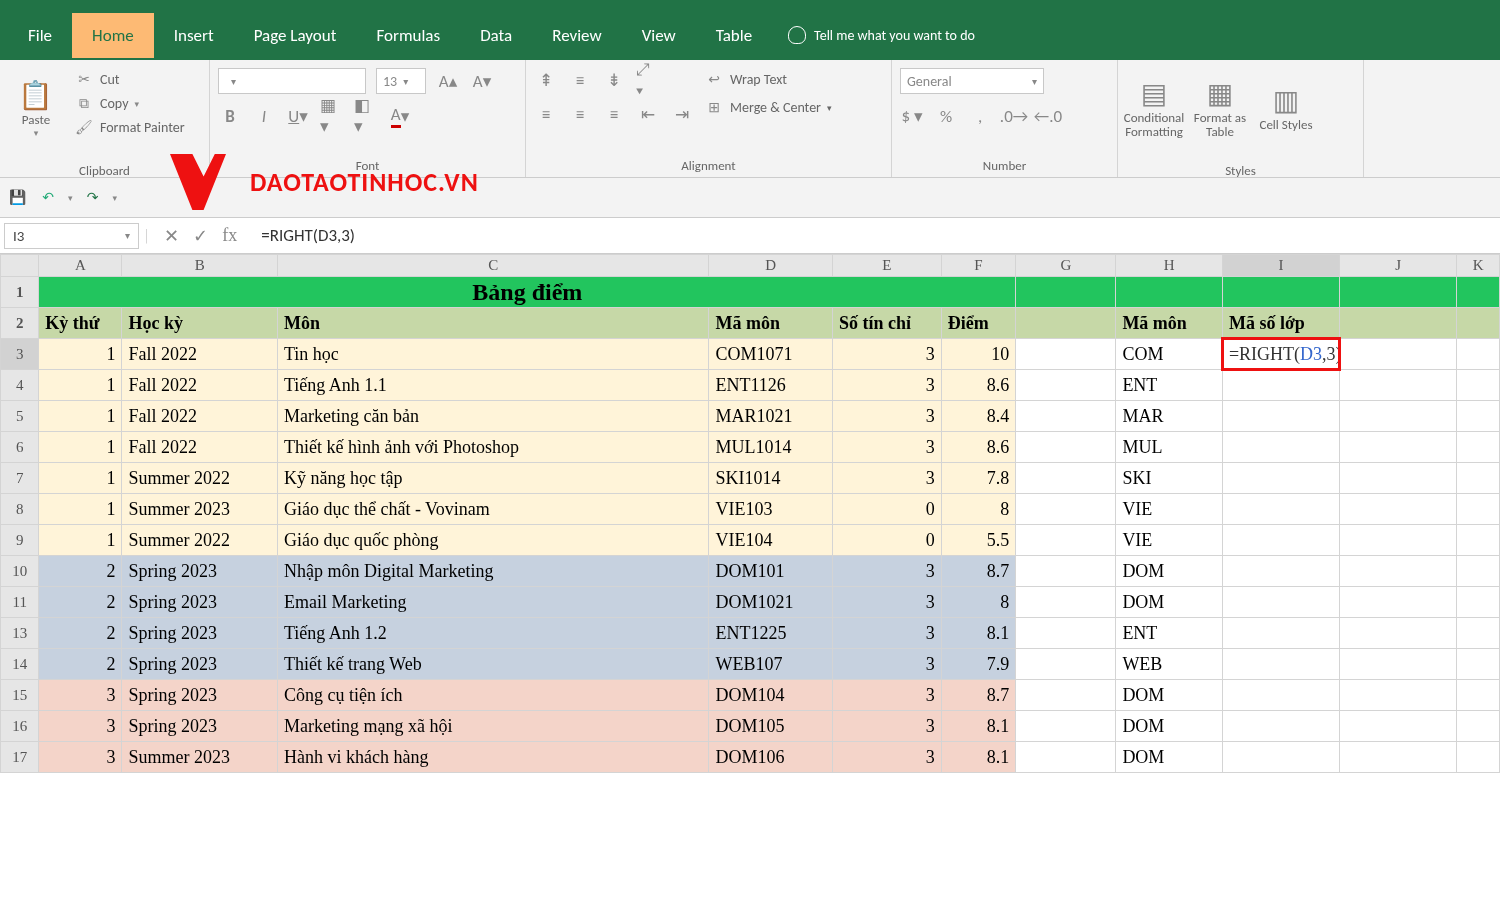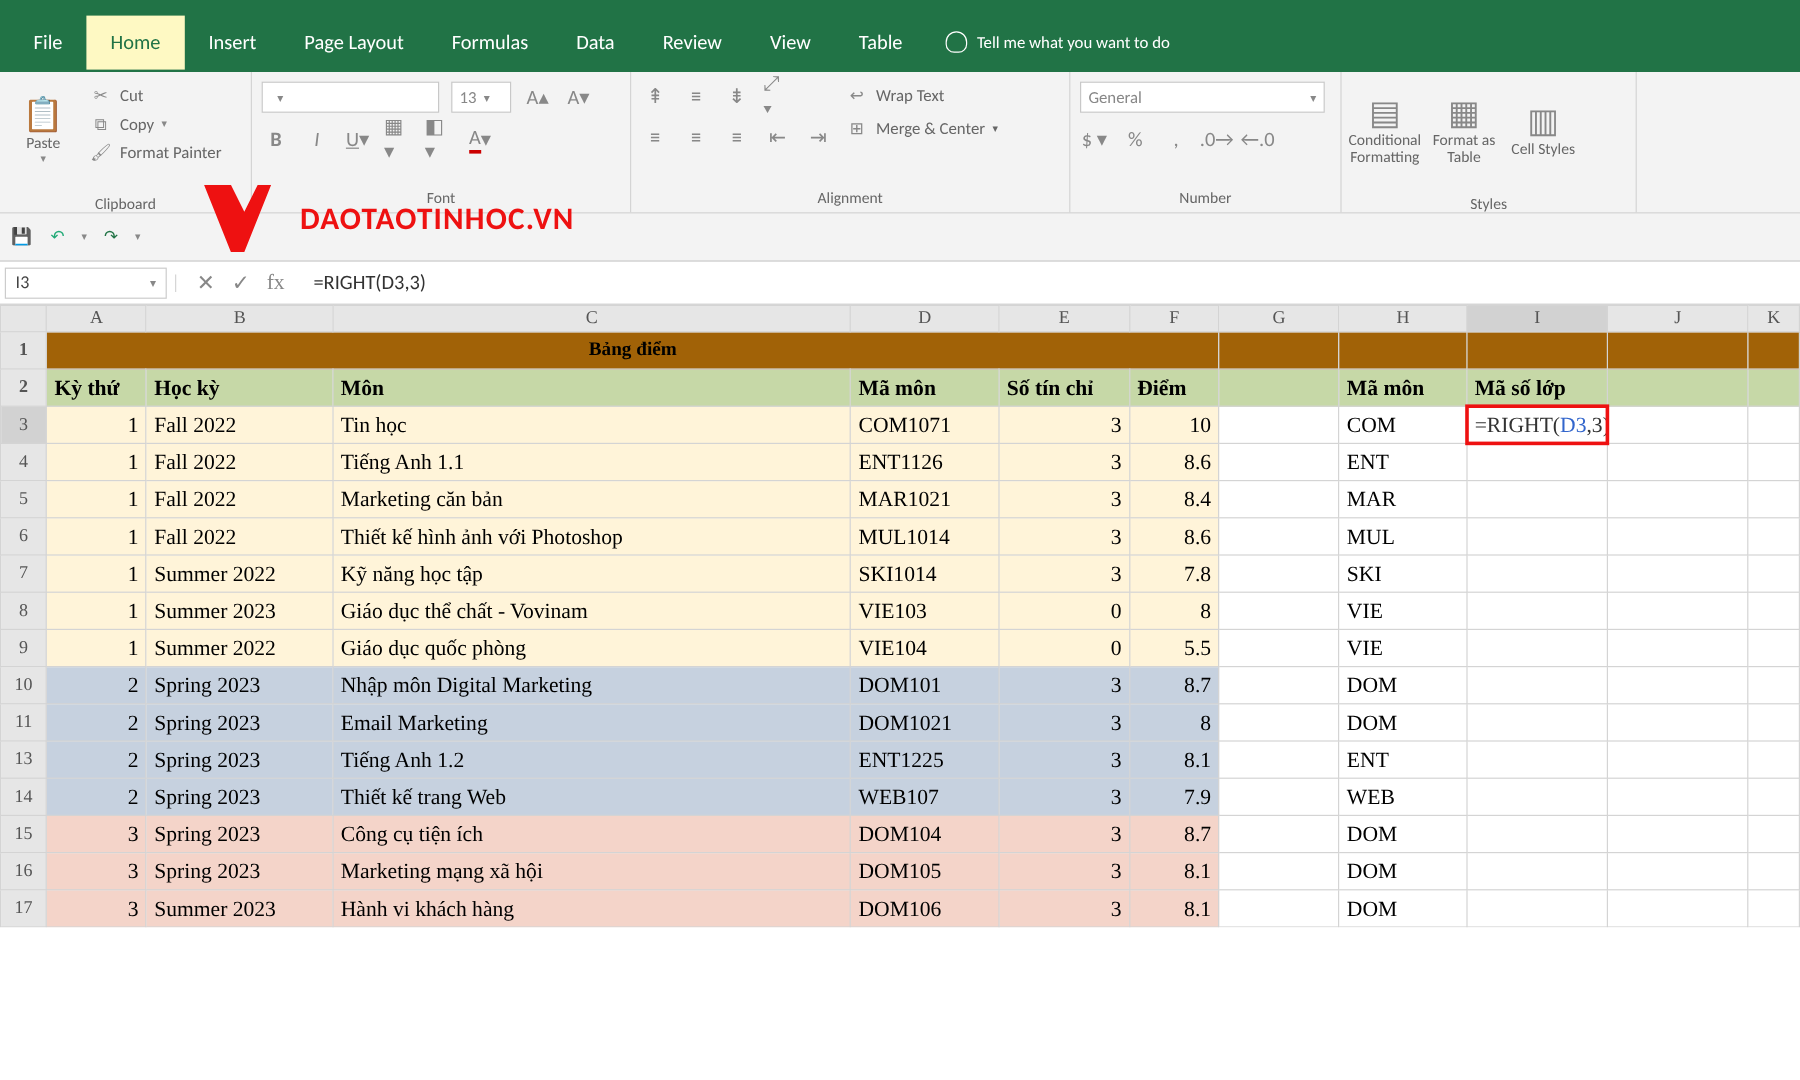--- a/index.html
+++ b/index.html
@@ -2,21 +2,21 @@
 <html><head>
 <meta charset="utf-8">
 <style>
   * { box-sizing: border-box; margin: 0; padding: 0; }
   body { font-family: "Segoe UI", Calibri, sans-serif; font-size: 14px; background: #fff; overflow: hidden; }
 
   .titlebar { background: #217346; height: 10px; color: #fff; text-align: center; font-size: 13px; overflow: hidden; }
 
   .menubar { background: #217346; display: flex; align-items: center; height: 50px; padding: 0 8px; color: #fff; }
   .menu-item { padding: 12px 20px; font-size: 17px; cursor: pointer; }
-  .menu-item.active { background: #fef9c3; color: #217346; }
+  .menu-item.active { background: #fdba74; color: #217346; }
   .tellme { display: flex; align-items: center; gap: 8px; padding-left: 16px; }
   .bulb { width: 18px; height: 18px; border: 1.5px solid #fff; border-radius: 50% 50% 40% 40%; position: relative; }
 
   .ribbon { background: #f3f3f3; display: flex; border-bottom: 1px solid #ccc; height: 118px; position: relative; }
   .ribbon-group { border-right: 1px solid #d4d4d4; display: flex; flex-direction: column; justify-content: space-between; padding: 4px 8px 0; }
   .ribbon-group-label { text-align: center; font-size: 13px; color: #666; padding: 2px 0 4px; margin-top: 13px; }
   .ribbon-body { flex: 1; display: flex; align-items: flex-start; gap: 10px; padding-top: 4px; }
   .ribbon-btn-large { display: flex; flex-direction: column; align-items: center; justify-content: center; width: 56px; height: 80px; font-size: 13px; color: #666; }
   .ribbon-btn-small { display: flex; align-items: center; gap: 6px; font-size: 14px; color: #666; height: 22px; }
   .ribbon-ico { width: 20px; height: 20px; display: inline-flex; align-items: center; justify-content: center; color: #888; }
@@ -39,21 +39,21 @@
   .fbar .fx { font-family: "Times New Roman"; }
   .formula-input { flex: 1; height: 26px; padding: 0 10px; font-size: 17px; color: #333; display: flex; align-items: center; }
 
   .grid-wrap { position: relative; overflow: hidden; }
   table.grid { border-collapse: collapse; table-layout: fixed; width: 100%; }
   .grid th, .grid td { border: 1px solid #d4d4d4; height: 31px; padding: 0 6px; font-size: 18px; font-family: "Times New Roman", serif; }
   .grid thead th { background: #e6e6e6; color: #555; font-weight: normal; text-align: center; font-family: "Segoe UI"; font-size: 15px; height: 22px; }
   .grid .rowhdr { background: #e6e6e6; color: #555; text-align: center; font-family: "Segoe UI"; font-size: 15px; width: 36px; }
   .grid thead th.sel, .grid .rowhdr.sel { background: #d2d2d2; }
   .hdr-row td { background: #c6d8a7; font-weight: bold; }
-  .title-row td { background: #a16207; font-weight: bold; text-align: center; font-size: 16px; }
+  .title-row td { background: #22c55e; font-weight: bold; text-align: center; font-size: 24px; }
   .yel td.data { background: #fff4d9; }
   .blu td.data { background: #c6d1df; }
   .pnk td.data { background: #f4d4c9; }
   .num { text-align: right; }
   .txt { text-align: left; }
   .cell-ref { border: 1.5px dashed #3366cc; }
   .cell-i3 { position: relative; }
   .redbox { position: absolute; inset: -2px; border: 3px solid #e11; pointer-events: none; }
   .formula-text .fn { color: #333; }
   .formula-text .ref { color: #3366cc; }
@@ -165,21 +165,21 @@
             <span>Merge &amp; Center</span> 
             <span style="font-size:9px">▾</span>
           </div>
       </div>
     </div>
     <div class="ribbon-group-label">Alignment</div>
   </div>
 
   <div class="ribbon-group" style="width:226px">
     <div class="ribbon-body stack" style="gap:10px">
-      <div class="combo" style="width:204px">
+      <div class="combo" style="width:144px">
           <span>General</span>
           <span class="dd" style="margin-left:auto">▾</span>
         </div>
       <div class="btn-cluster">
         <span class="btn-glyph">$ ▾</span>
         <span class="btn-glyph">%</span>
         <span class="btn-glyph">,</span>
         <span class="btn-glyph">.0→</span>
         <span class="btn-glyph">←.0</span>
       </div>

